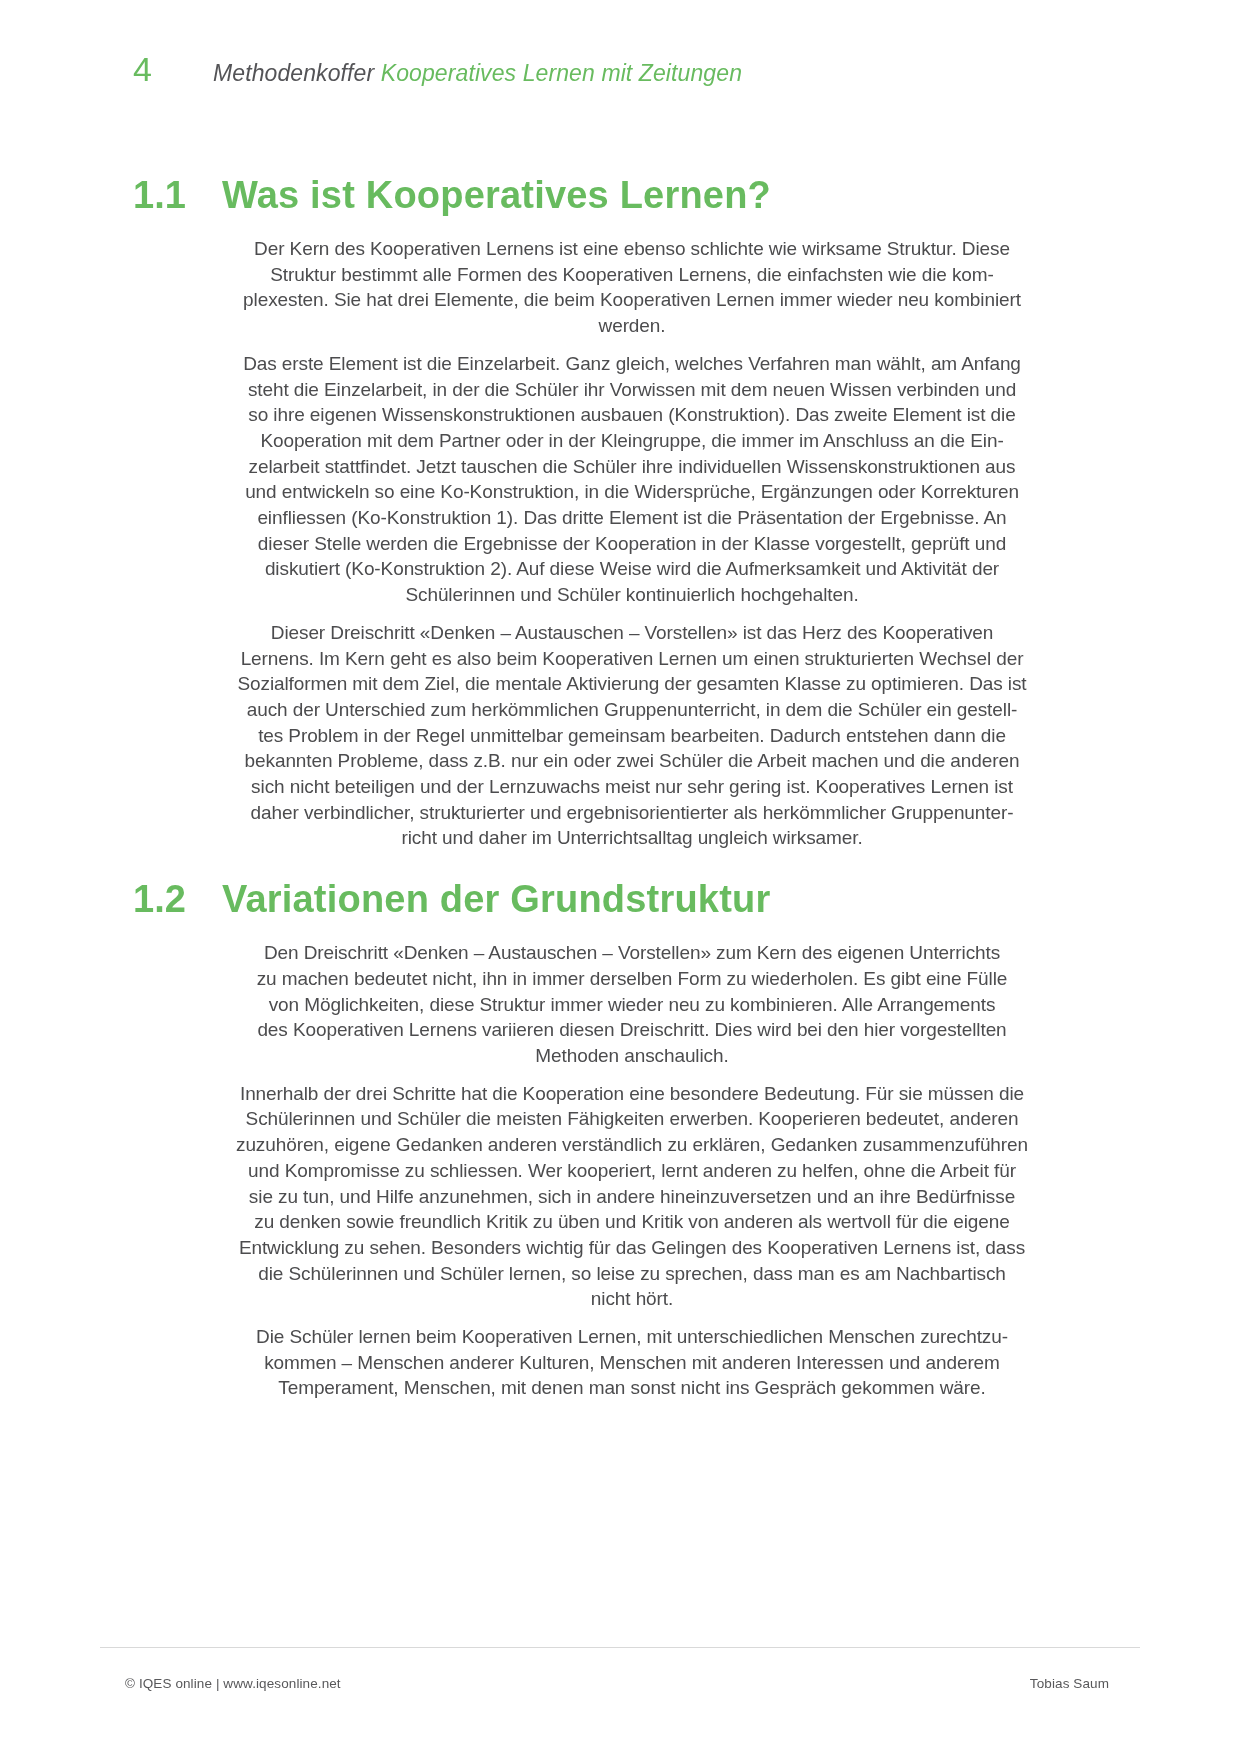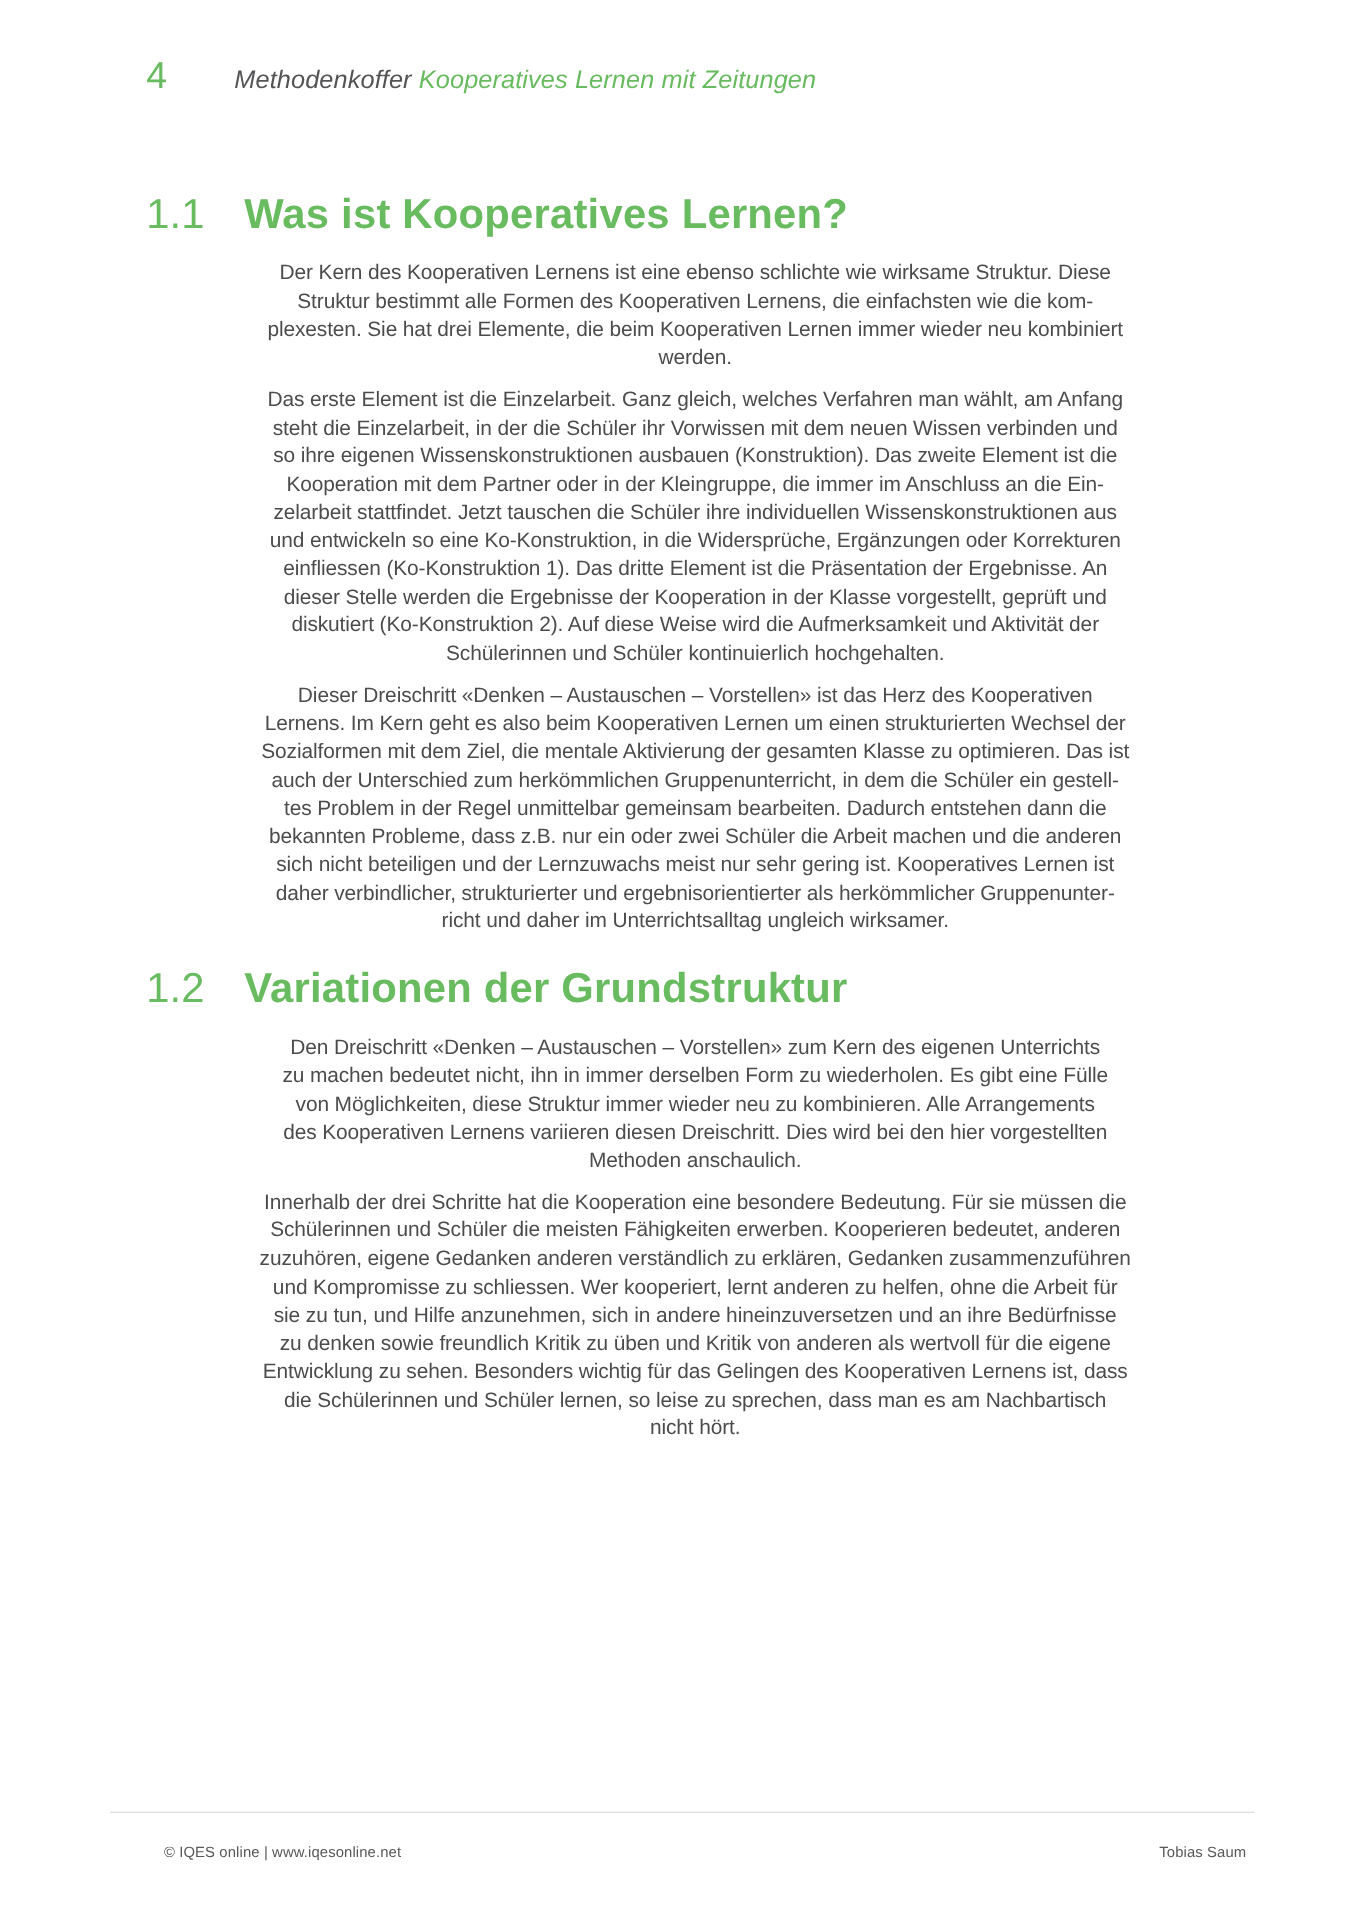--- a/index.html
+++ b/index.html
@@ -51,21 +51,21 @@
   }
   .section-heading {
     display: flex;
     align-items: baseline;
     margin: 0 0 18px 0;
   }
   .section-number {
     width: 89px;
     flex: 0 0 89px;
     font-size: 38px;
-    font-weight: 400;
+    font-weight: 700;
     color: #68bb5f;
     line-height: 46px;
   }
   .section-title {
     margin: 0;
     font-size: 38px;
     font-weight: 700;
     color: #68bb5f;
     line-height: 46px;
     letter-spacing: 0.2px;
@@ -88,21 +88,21 @@
     position: absolute;
     top: 1647px;
     left: 100px;
     width: 1040px;
     height: 1px;
     background: #d9d9d9;
   }
   .page-footer {
     position: absolute;
     top: 1676px;
-    left: 149px;
+    left: 125px;
     width: 984px;
     display: flex;
     justify-content: space-between;
     font-size: 13.5px;
     color: #58585a;
     letter-spacing: 0.1px;
   }
 </style>
 </head>
 <body>
@@ -164,20 +164,23 @@
 Methoden anschaulich.</p>
         <p>Innerhalb der drei Schritte hat die Kooperation eine besondere Bedeutung. Für sie müssen die
 Schülerinnen und Schüler die meisten Fähigkeiten erwerben. Kooperieren bedeutet, anderen
 zuzuhören, eigene Gedanken anderen verständlich zu erklären, Gedanken zusammenzuführen
 und Kompromisse zu schliessen. Wer kooperiert, lernt anderen zu helfen, ohne die Arbeit für
 sie zu tun, und Hilfe anzunehmen, sich in andere hineinzuversetzen und an ihre Bedürfnisse
 zu denken sowie freundlich Kritik zu üben und Kritik von anderen als wertvoll für die eigene
 Entwicklung zu sehen. Besonders wichtig für das Gelingen des Kooperativen Lernens ist, dass
 die Schülerinnen und Schüler lernen, so leise zu sprechen, dass man es am Nachbartisch
 nicht hört.</p>
+        <p>Die Schüler lernen beim Kooperativen Lernen, mit unterschiedlichen Menschen zurechtzu-
+kommen – Menschen anderer Kulturen, Menschen mit anderen Interessen und anderem
+Temperament, Menschen, mit denen man sonst nicht ins Gespräch gekommen wäre.</p>
       </div>
     </section>
 
   </main>
 
   <div class="footer-rule"></div>
 
   <footer class="page-footer">
     <span>© IQES online | www.iqesonline.net</span>
     <span>Tobias Saum</span>

